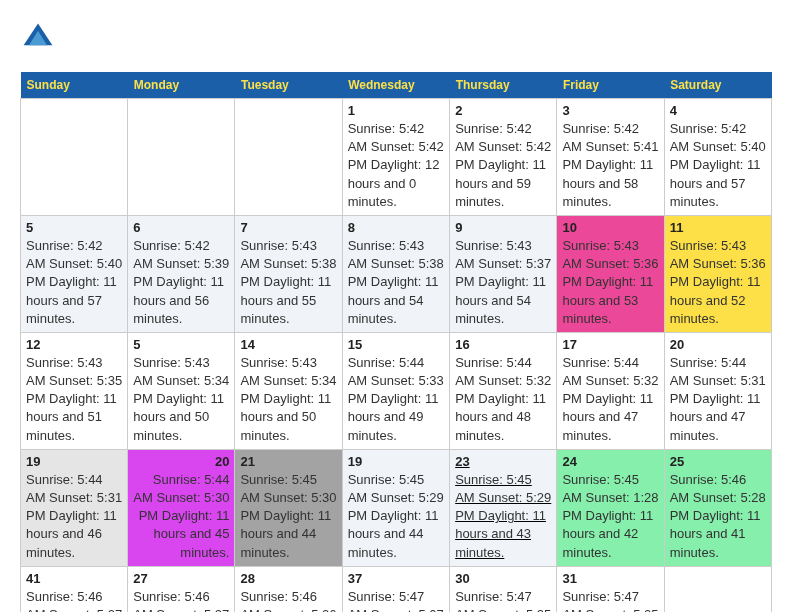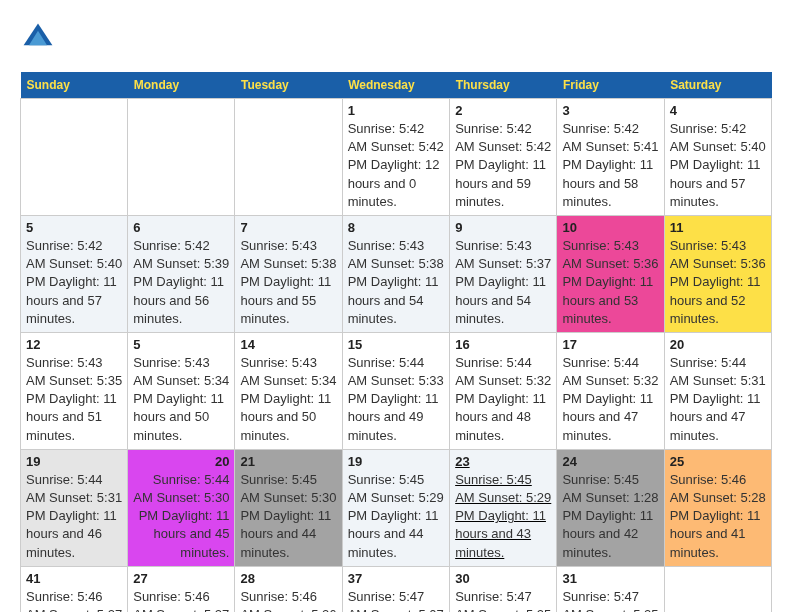--- a/index.html
+++ b/index.html
@@ -289,28 +289,28 @@
 Daylight: 11 hours
 and 44 minutes.</div>
         </td>
         <td style="background: rgb(240, 244, 248); text-decoration: underline;">
           <div class="day-number">23</div>
           <div class="day-info">Sunrise: 5:45 AM
 Sunset: 5:29 PM
 Daylight: 11 hours
 and 43 minutes.</div>
         </td>
-        <td style="background: #a3a3a3;">
+        <td style="background: #86efac;">
           <div class="day-number">24</div>
           <div class="day-info">Sunrise: 5:45 AM
 Sunset: 1:28 PM
 Daylight: 11 hours
 and 42 minutes.</div>
         </td>
-        <td style="background: #fdba74; margin-top: 48px;">
+        <td style="background: #86efac; margin-top: 48px;">
           <div class="day-number">25</div>
           <div class="day-info">Sunrise: 5:46 AM
 Sunset: 5:28 PM
 Daylight: 11 hours
 and 41 minutes.</div>
         </td>
       </tr>
       <tr>
         <td>
           <div class="day-number">41</div>

